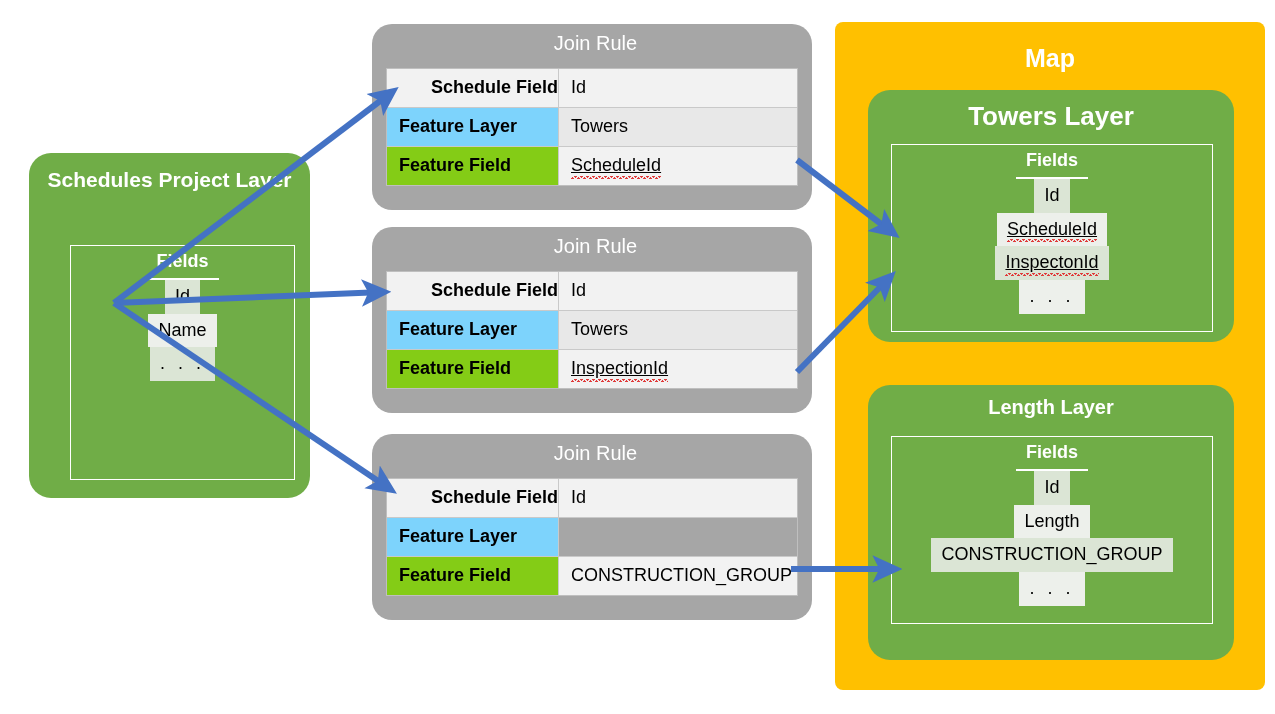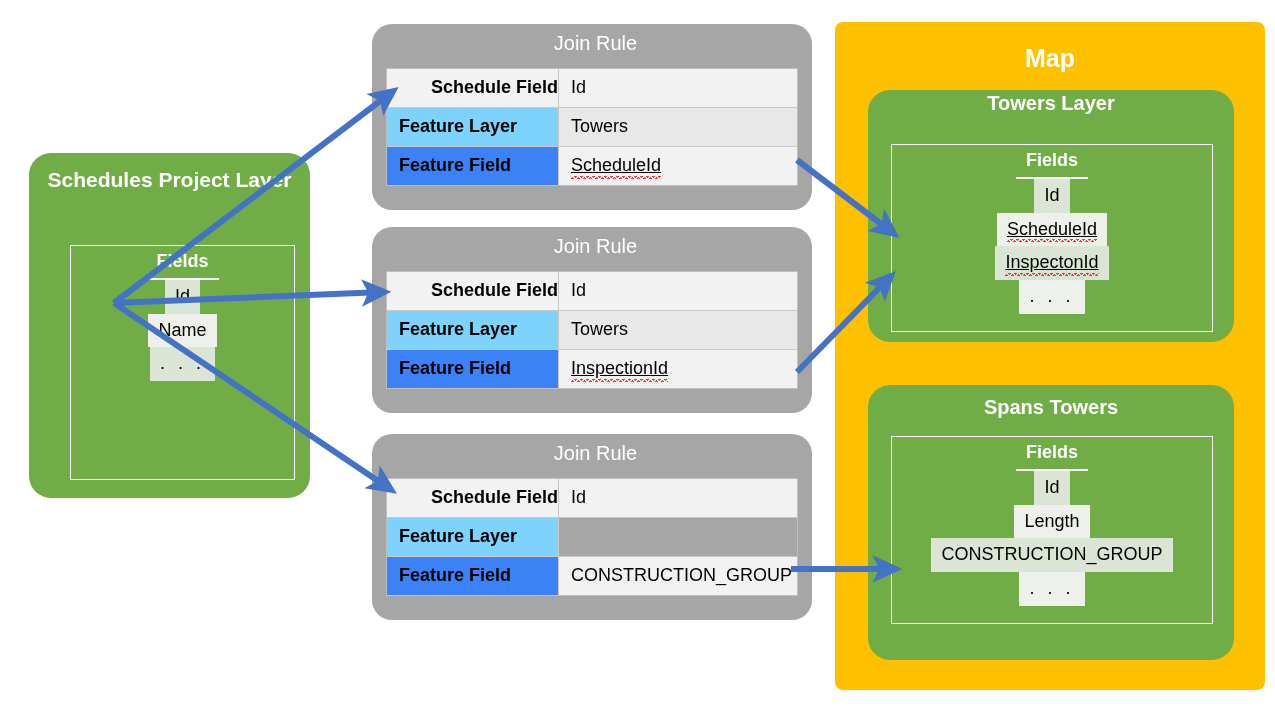--- a/index.html
+++ b/index.html
@@ -73,37 +73,37 @@
     padding:8px 0 9px 12px;border-right:1px solid #c9c9c9;
   }
   .jr-v{
     flex:1;box-sizing:border-box;
     font-size:18px;color:#000;padding:8px 0 9px 12px;
   }
   .jr-row.r0 .jr-k{background:#F2F2F2;text-align:right;}
   .jr-row.r0 .jr-v{background:#F2F2F2;}
   .jr-row.r1 .jr-k{background:#7dd3fc;}
   .jr-row.r1 .jr-v{background:#E8E8E8;}
-  .jr-row.r2 .jr-k{background:#3b82f6;}
+  .jr-row.r2 .jr-k{background:#84cc16;}
   .jr-row.r2 .jr-v{background:#F2F2F2;}
 
   #jr-0{left:372px;top:24px;width:440px;height:186px;}
   #jr-1{left:372px;top:227px;width:440px;height:186px;}
   #jr-2{left:372px;top:434px;width:440px;height:186px;}
   #jr-0 .jr-table,#jr-1 .jr-table,#jr-2 .jr-table{top:44px;left:14px;right:14px;}
 
   
   #map-panel{
     left:835px;top:22px;width:430px;height:668px;
     background:#FFC000;border-radius:8px;
   }
   #map-panel .card-title{font-size:25px;padding-top:22px;}
 
   #towers-layer{left:868px;top:90px;width:366px;height:252px;}
-  #towers-layer .card-title{font-size:20px;padding-top:2px;}
+  #towers-layer .card-title{font-size:26px;padding-top:11px;}
   #towers-fields{left:891px;top:144px;width:322px;height:188px;}
 
   #spans-layer{left:868px;top:385px;width:366px;height:275px;}
   #spans-layer .card-title{font-size:20px;padding-top:11px;}
   #spans-fields{left:891px;top:436px;width:322px;height:188px;}
 
   #towers-fields .field-row, #spans-fields .field-row{font-size:18px;}
 
   
   #arrows{position:absolute;left:0;top:0;width:1275px;height:714px;pointer-events:none;}
@@ -122,21 +122,21 @@
   </div>
   <div class="field-table" id="towers-fields">
     <div class="field-head">Fields</div>
     <div class="field-row alt0"><span>Id</span></div>
     <div class="field-row alt1 field-row.spell"><span class="sq field-row.spell" style="text-decoration:underline">ScheduleId</span></div>
     <div class="field-row alt0"><span class="sq" style="text-decoration:underline">InspectonId</span></div>
     <div class="field-row alt1 dots"><span>. . .</span></div>
   </div>
 
   <div class="card greenbox" id="spans-layer">
-    <div class="card-title">Spans Towers</div>
+    <div class="card-title">Length Layer</div>
   </div>
   <div class="field-table" id="spans-fields">
     <div class="field-head">Fields</div>
     <div class="field-row alt0"><span>Id</span></div>
     <div class="field-row alt1"><span>Length</span></div>
     <div class="field-row alt0"><span>CONSTRUCTION_GROUP</span></div>
     <div class="field-row alt1 dots"><span>. . .</span></div>
   </div>
 
   <div class="card greenbox" id="schedules-layer">

